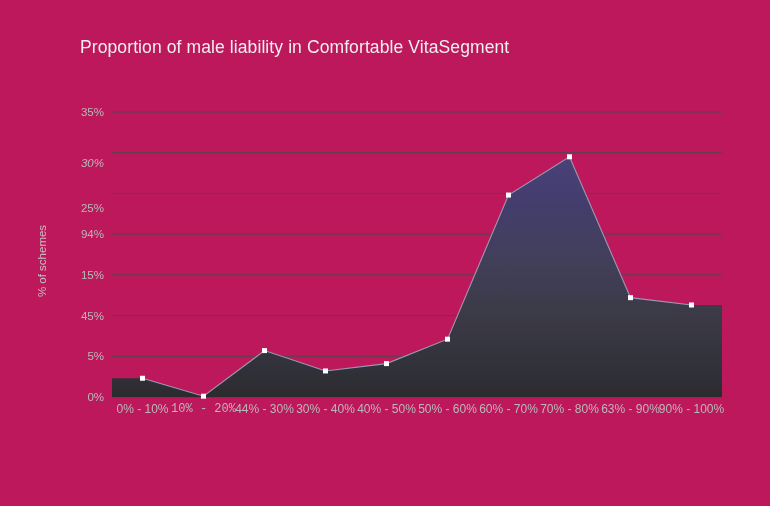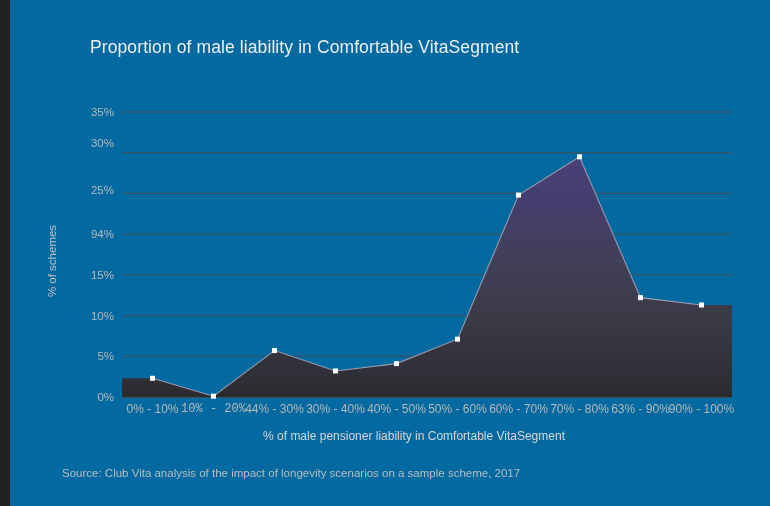--- a/index.html
+++ b/index.html
@@ -10,22 +10,21 @@
     width: 770px;
     height: 506px;
     background: #222222;
     font-family: "Liberation Sans", sans-serif;
     overflow: hidden;
     position: relative;
   }
   #page {
     position: absolute;
     inset: 0;
-    background: #0369a1;
-    margin-left: 10px;
+    background: #be185d;
   }
 
   
   #chart-title {
     position: absolute;
     left: 80px;
     top: 37px;
     font-size: 17.5px;
     color: #efefef;
     letter-spacing: 0.1px;
@@ -124,25 +123,25 @@
 
 <div id="page">
 
   <div id="chart-title">Proportion of male liability in Comfortable VitaSegment</div>
 
   <div id="y-axis-title">% of schemes</div>
 
   <div id="y-tick-layer">
       <div class="y-tick" style="top: 285px;">0%</div>
       <div class="y-tick" style="top: 244.286px;">5%</div>
-      <div class="y-tick" style="top: 203.571px;">10%</div>
+      <div class="y-tick" style="top: 203.571px;">45%</div>
       <div class="y-tick" style="top: 162.857px;">15%</div>
       <div class="y-tick" style="top: 122.143px;">94%</div>
-      <div class="y-tick" style="top: 78px;">25%</div>
-      <div class="y-tick" style="top: 31px;">30%</div>
+      <div class="y-tick" style="top: 96px;">25%</div>
+      <div class="y-tick" style="top: 51px; font-style: italic;">30%</div>
       <div class="y-tick" style="top: 0px;">35%</div>
     </div>
 
   <div id="plot-area">
     <svg id="plot-svg" viewBox="0 0 610 285" preserveAspectRatio="none">
       <defs>
         <linearGradient id="areaGrad" x1="0" y1="0" x2="0" y2="1">
           <stop offset="0%" stop-color="#4a4278" stop-opacity="1"></stop>
           <stop offset="18%" stop-color="#443d6e" stop-opacity="1"></stop>
           <stop offset="42%" stop-color="#423f5a" stop-opacity="1"></stop>
@@ -184,17 +183,15 @@
       <div class="x-tick" style="left: 152.5px;">44% - 30%</div>
       <div class="x-tick" style="left: 213.5px;">30% - 40%</div>
       <div class="x-tick" style="left: 274.5px;">40% - 50%</div>
       <div class="x-tick" style="left: 335.5px;">50% - 60%</div>
       <div class="x-tick" style="left: 396.5px;">60% - 70%</div>
       <div class="x-tick" style="left: 457.5px;">70% - 80%</div>
       <div class="x-tick" style="left: 518.5px;">63% - 90%</div>
       <div class="x-tick" style="left: 579.5px;">90% - 100%</div>
     </div>
 
-  <div id="x-axis-title">% of male pensioner liability in Comfortable VitaSegment</div>
 
-  <div id="source-note">Source: Club Vita analysis of the impact of longevity scenarios on a sample scheme, 2017</div>
 
 </div>
 
 </body></html>

